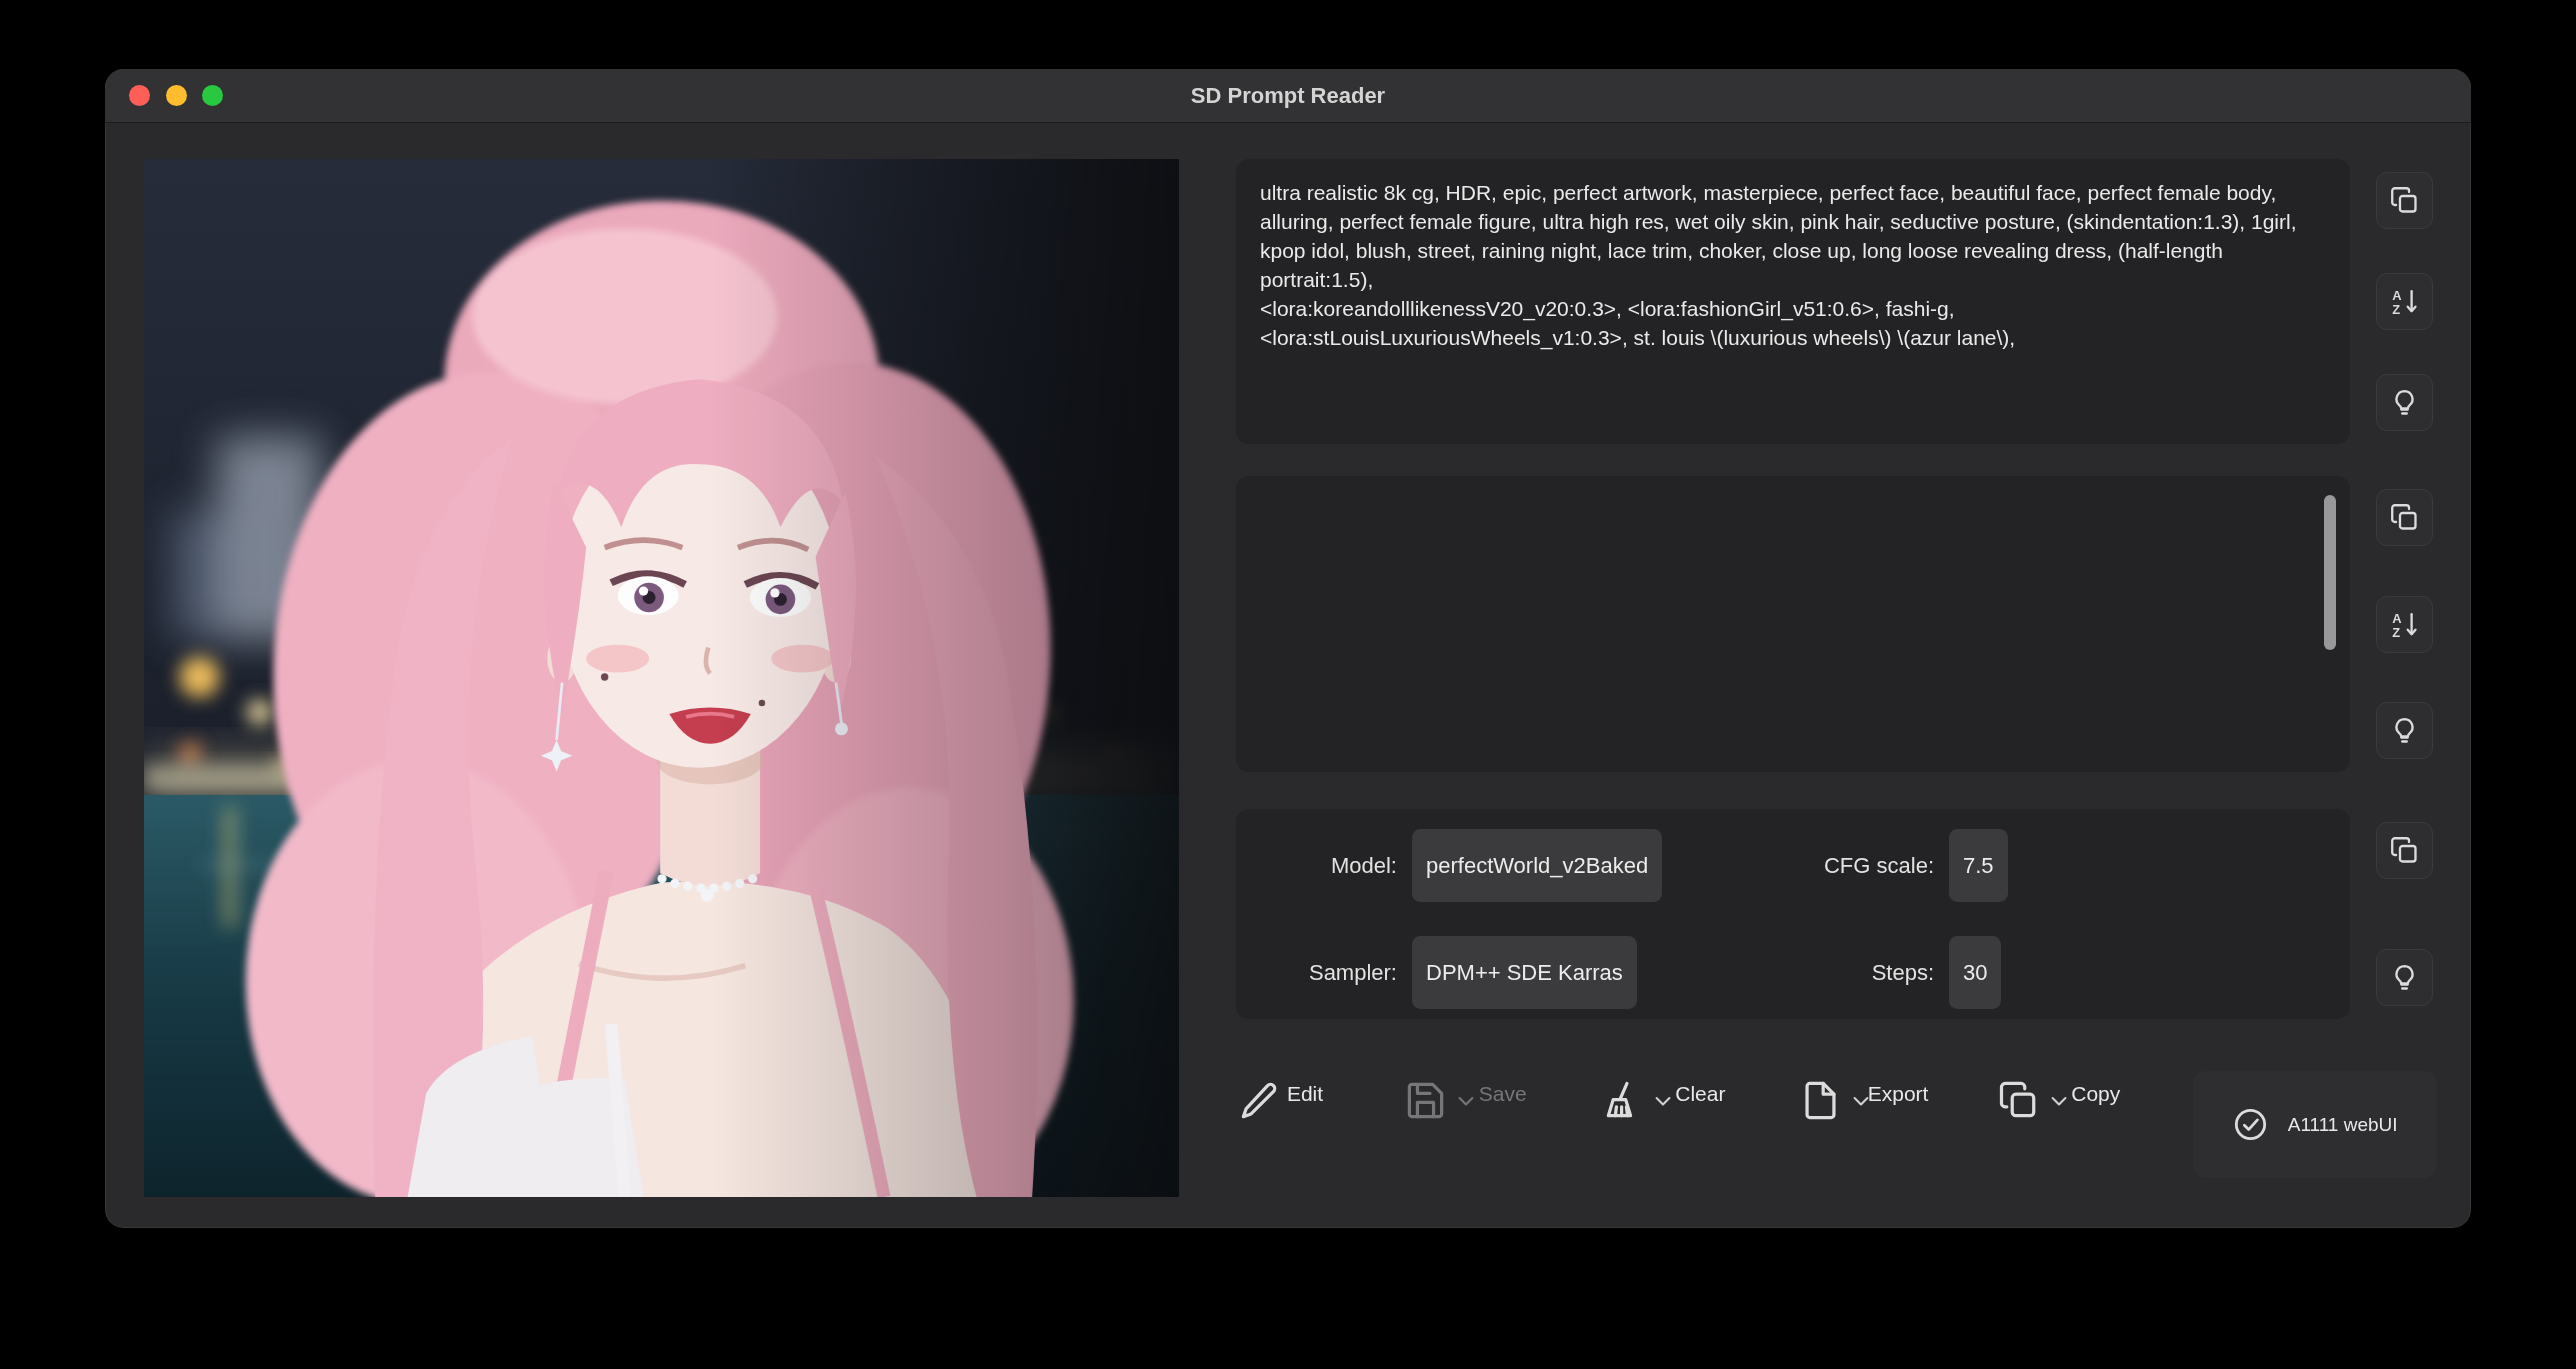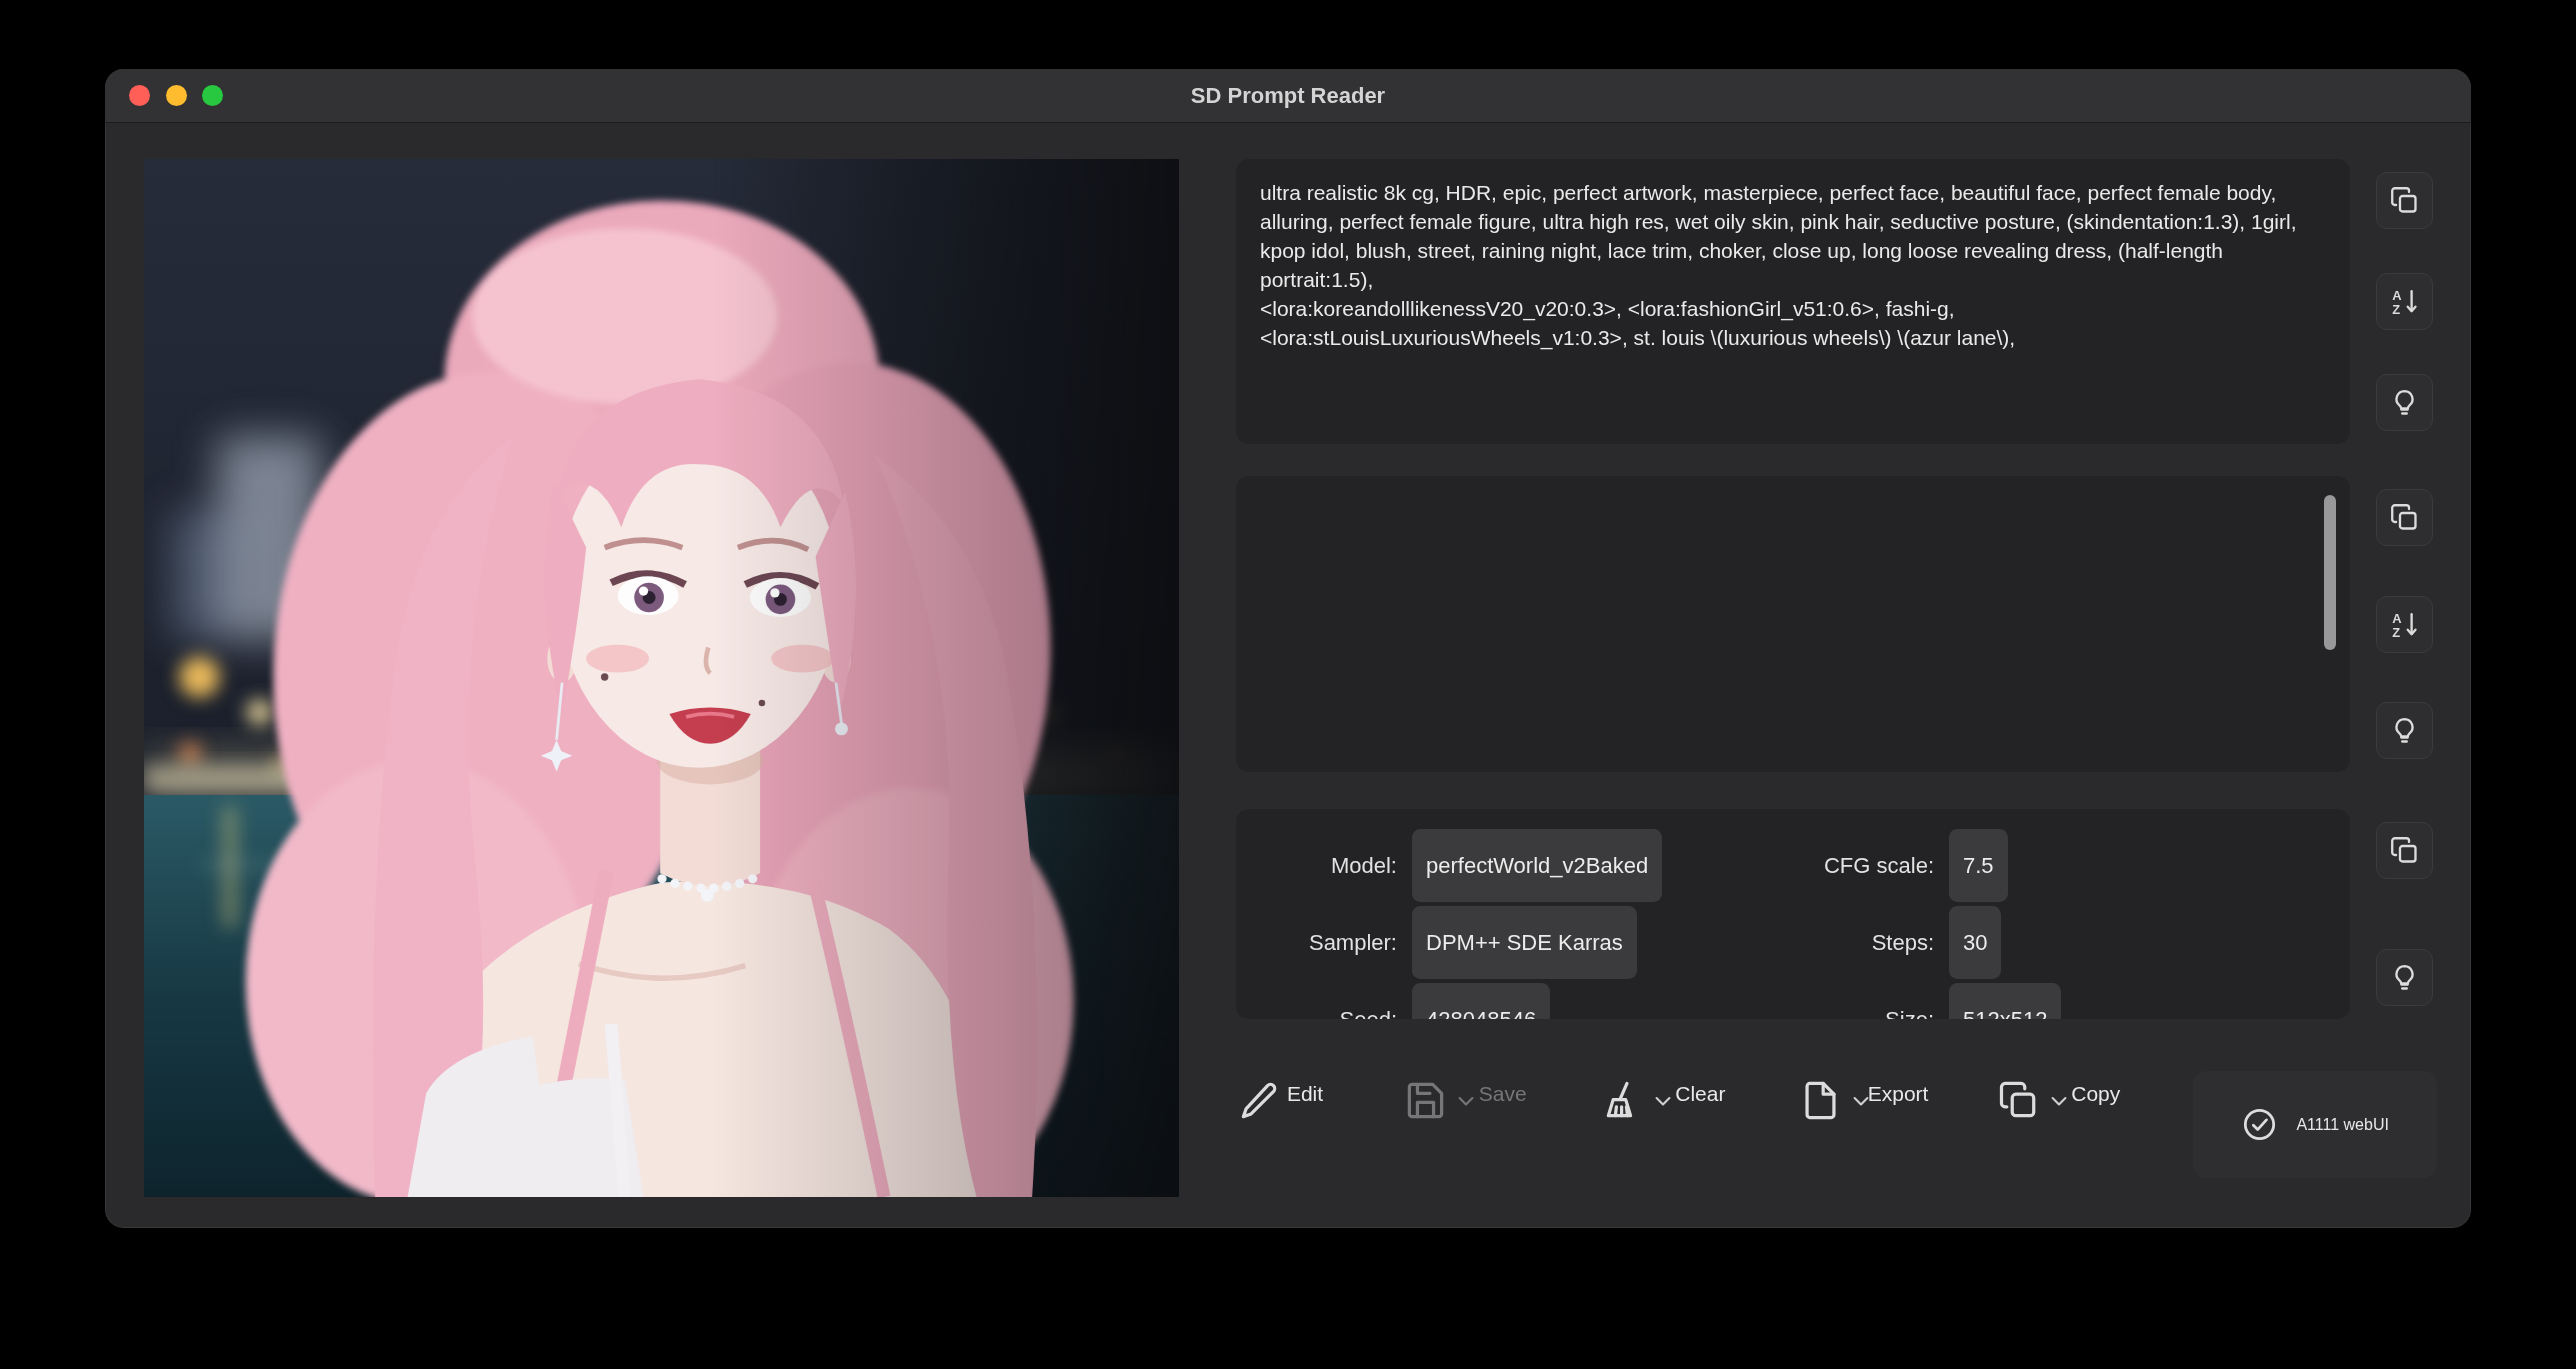--- a/index.html
+++ b/index.html
@@ -56,21 +56,21 @@
     border:0.9px solid #3b3b3d; display:flex; align-items:center; justify-content:center;
     cursor:pointer; padding:0;
   }
   .icon-btn svg { width:31px; height:31px; }
   svg.stroke-ic { stroke:#dcdcdc; fill:none; stroke-width:1.8; stroke-linecap:round; stroke-linejoin:round; }
   svg text.az { font-family:"Liberation Sans",sans-serif; font-weight:bold; font-size:10px; fill:#dcdcdc; stroke:none; }
 
   .set-box { white-space:normal; padding:20.4px 31px; }
   .set-grid {
     display:grid; grid-template-columns:130px 370px 167px 1fr;
-    row-gap:4px; align-items:center;
+    row-gap:34px; align-items:center;
   }
   .set-label { font-size:22px; color:#e2e2e2; text-align:right; }
   .pill {
     display:inline-block; background:#3b3b3d; border-radius:8.3px;
     padding:22px 14px; font-size:22px; color:#ececec; margin-left:15px; white-space:nowrap;
   }
 
   .toolbar {
     position:absolute; left:1131px; top:949px; width:1201px;
     display:flex; align-items:flex-start; column-gap:74px;
@@ -81,21 +81,21 @@
   .tool-btn svg { width:43px; height:43px; }
   .chev-btn { background:none; border:none; padding:0; cursor:pointer; margin-left:3.7px; display:flex; }
   .chev-btn svg { width:28px; height:28px; stroke:#cfcfcf; }
   .tool-label { margin-top:11px; font-size:21px; color:#e8e8e8; width:46px; display:flex; justify-content:center; white-space:nowrap; }
   .tool.disabled svg { stroke:#767678; }
   .tool.disabled .tool-label { color:#767678; }
 
   .status {
     margin-left:auto; width:439px; height:107px; background:#2e2e30;
     border:none; border-radius:13px; display:flex; align-items:center; justify-content:center;
-    gap:18.5px; color:#e8e8e8; font-size:16px; cursor:pointer;
+    gap:18.5px; color:#e8e8e8; font-size:19px; cursor:pointer;
     font-family:"Liberation Sans",sans-serif;
   }
   .status svg { width:37px; height:37px; }
 </style>
 </head>
 <body>
 
 <div class="screen">
   <div class="window">
 

